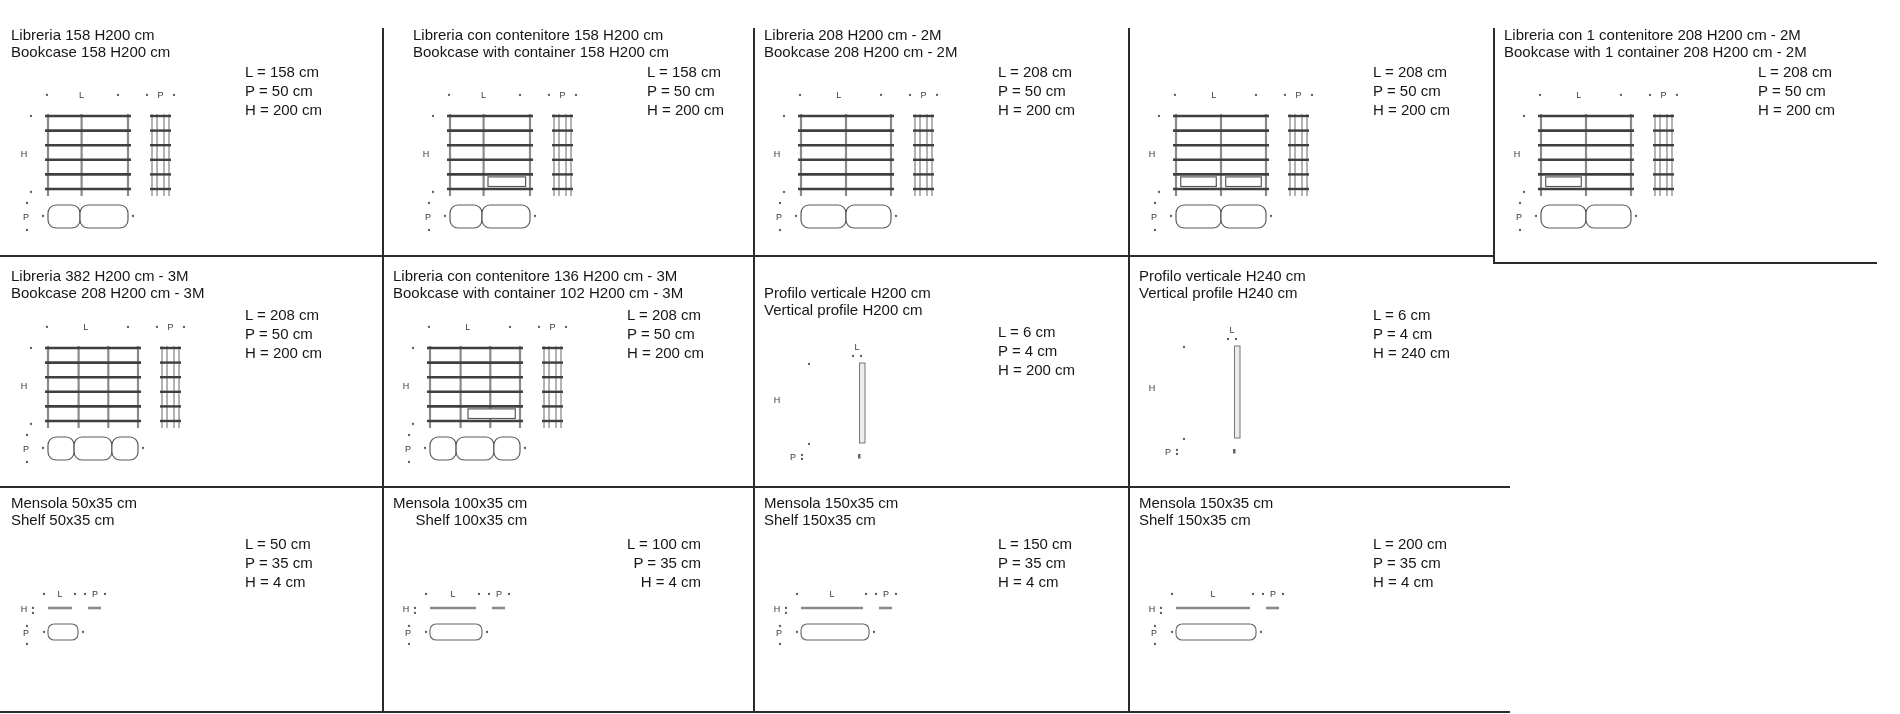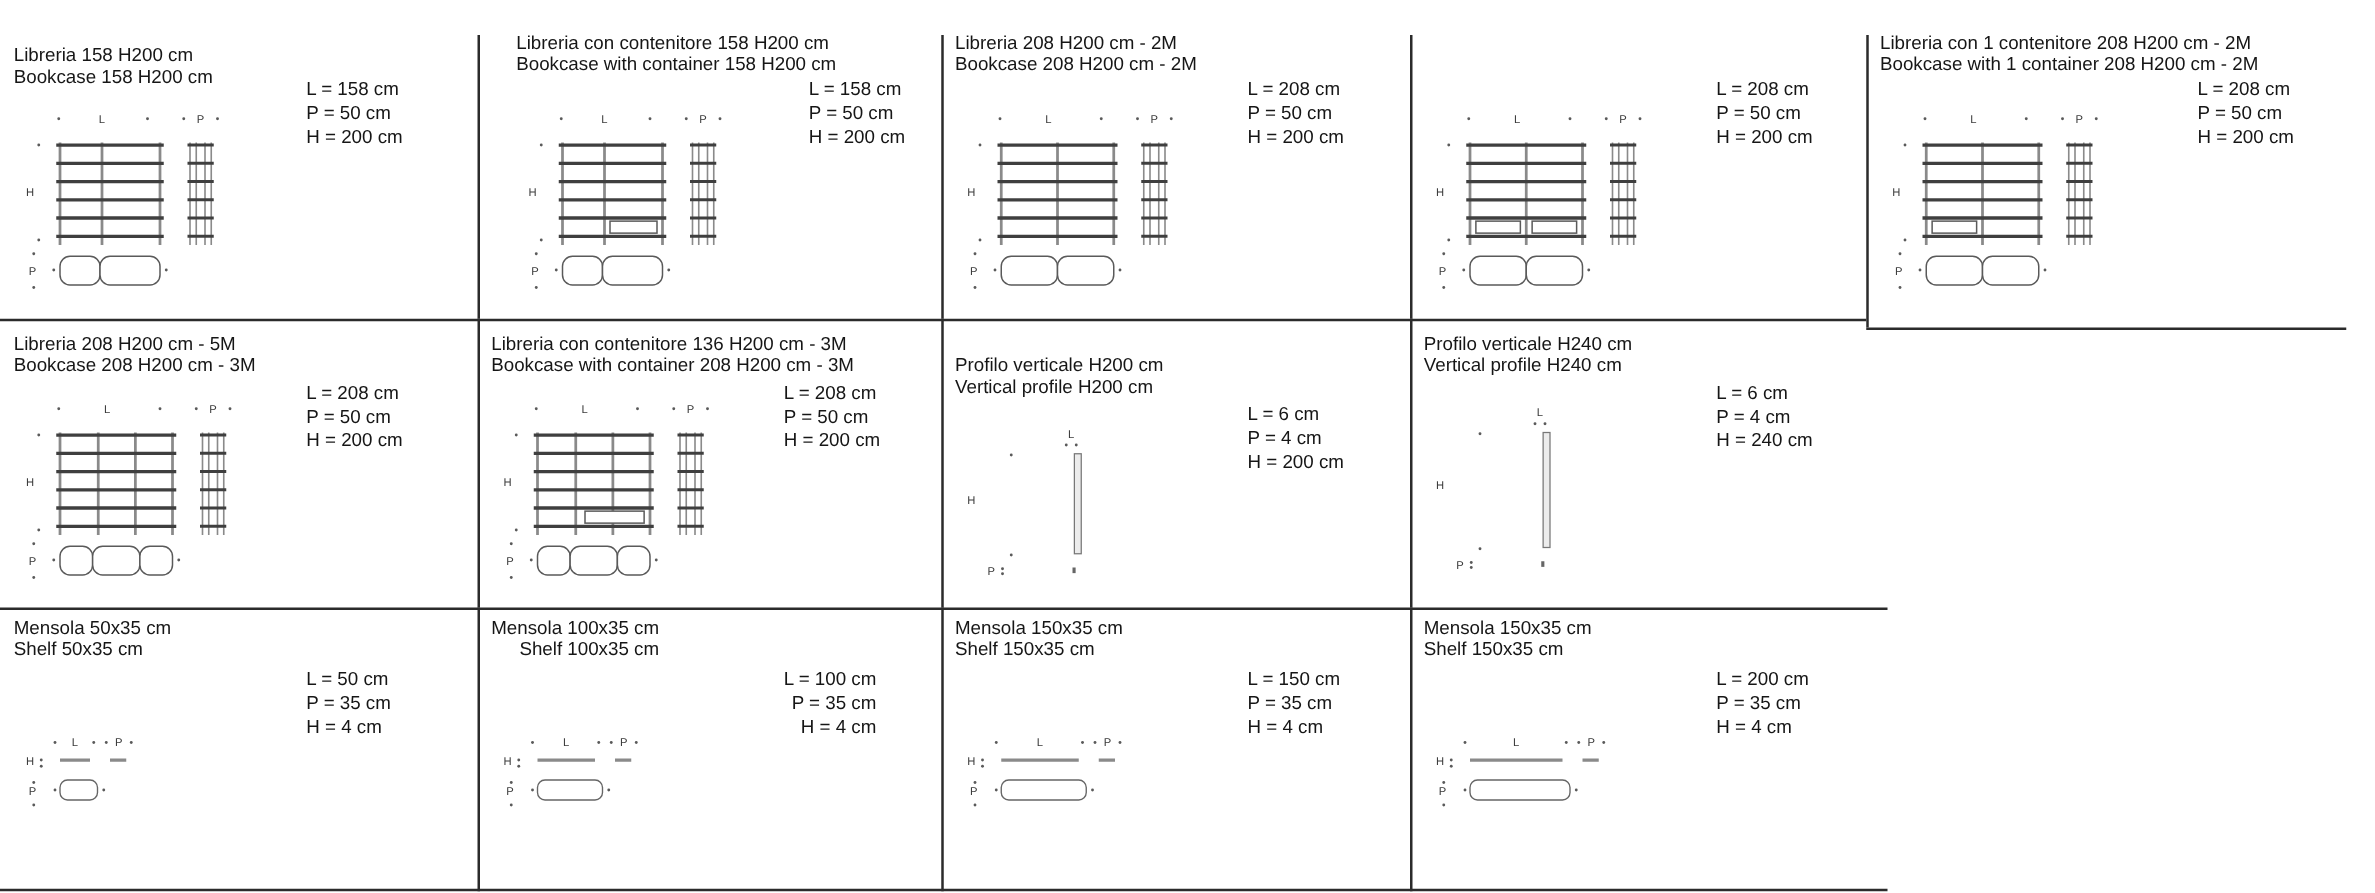--- a/index.html
+++ b/index.html
@@ -10,21 +10,21 @@
   .dims{position:absolute;font-size:15px;line-height:19px;color:#161616;white-space:nowrap;}
   .diag{position:absolute;left:0;top:0;}
   .vdiv,.hdiv{position:absolute;background:#2b2b2b;}
 </style>
 </head>
 <body>
 
 <div id="page">
   <div id="cells">
       <div class="cell" style="left: 0px; top: 0px; width: 382px; height: 255px;">
-        <div class="title" style="top: 26px; margin-top: 10px;">
+        <div class="title" style="top: 26px;">
           <div>Libreria 158 H200 cm</div>
           <div>Bookcase 158 H200 cm</div>
         </div>
         <div class="dims" style="top: 62px; left: 245px;">
           <div>L = 158 cm</div>
           <div>P = 50 cm</div>
           <div>H = 200 cm</div>
         </div>
         <svg class="diag" width="382" height="255" viewBox="0 0 382 255">
           <line x1="48" y1="114" x2="48" y2="196" stroke="#8a8a8a" stroke-width="2.2"></line>
@@ -251,21 +251,21 @@
           <rect x="93" y="205" width="45" height="23" rx="8" ry="8" fill="#ffffff" stroke="#5a5a5a" stroke-width="1.2"></rect>
           <circle cx="43" cy="216" r="1.15" fill="#5a5a5a"></circle>
           <circle cx="143" cy="216" r="1.15" fill="#5a5a5a"></circle>
           <text x="26" y="220" font-size="9" text-anchor="middle" fill="#3a3a3a" font-family="&quot;Liberation Sans&quot;, sans-serif">P</text>
           <circle cx="27" cy="203" r="1.15" fill="#5a5a5a"></circle>
           <circle cx="27" cy="230" r="1.15" fill="#5a5a5a"></circle>
         </svg>
       </div>
       <div class="cell" style="left: 0px; top: 255px; width: 382px; height: 231px;">
         <div class="title" style="top: 12px;">
-          <div>Libreria 208 H200 cm - 5M</div>
+          <div>Libreria 382 H200 cm - 3M</div>
           <div>Bookcase 208 H200 cm - 3M</div>
         </div>
         <div class="dims" style="top: 50px; left: 245px;">
           <div>L = 208 cm</div>
           <div>P = 50 cm</div>
           <div>H = 200 cm</div>
         </div>
         <svg class="diag" width="382" height="231" viewBox="0 0 382 231">
           <line x1="48" y1="91" x2="48" y2="173" stroke="#8a8a8a" stroke-width="2.2"></line>
           <line x1="78.6" y1="91" x2="78.6" y2="173" stroke="#8a8a8a" stroke-width="2.2"></line>
@@ -302,21 +302,21 @@
           <circle cx="43" cy="193" r="1.15" fill="#5a5a5a"></circle>
           <circle cx="143" cy="193" r="1.15" fill="#5a5a5a"></circle>
           <text x="26" y="197" font-size="9" text-anchor="middle" fill="#3a3a3a" font-family="&quot;Liberation Sans&quot;, sans-serif">P</text>
           <circle cx="27" cy="180" r="1.15" fill="#5a5a5a"></circle>
           <circle cx="27" cy="207" r="1.15" fill="#5a5a5a"></circle>
         </svg>
       </div>
       <div class="cell" style="left: 382px; top: 255px; width: 371px; height: 231px;">
         <div class="title" style="top: 12px;">
           <div>Libreria con contenitore 136 H200 cm - 3M</div>
-          <div>Bookcase with container 208 H200 cm - 3M</div>
+          <div>Bookcase with container 102 H200 cm - 3M</div>
         </div>
         <div class="dims" style="top: 50px; left: 245px;">
           <div>L = 208 cm</div>
           <div>P = 50 cm</div>
           <div>H = 200 cm</div>
         </div>
         <svg class="diag" width="371" height="231" viewBox="0 0 371 231">
           <line x1="48" y1="91" x2="48" y2="173" stroke="#8a8a8a" stroke-width="2.2"></line>
           <line x1="78.6" y1="91" x2="78.6" y2="173" stroke="#8a8a8a" stroke-width="2.2"></line>
           <line x1="108.30000000000001" y1="91" x2="108.30000000000001" y2="173" stroke="#8a8a8a" stroke-width="2.2"></line>

